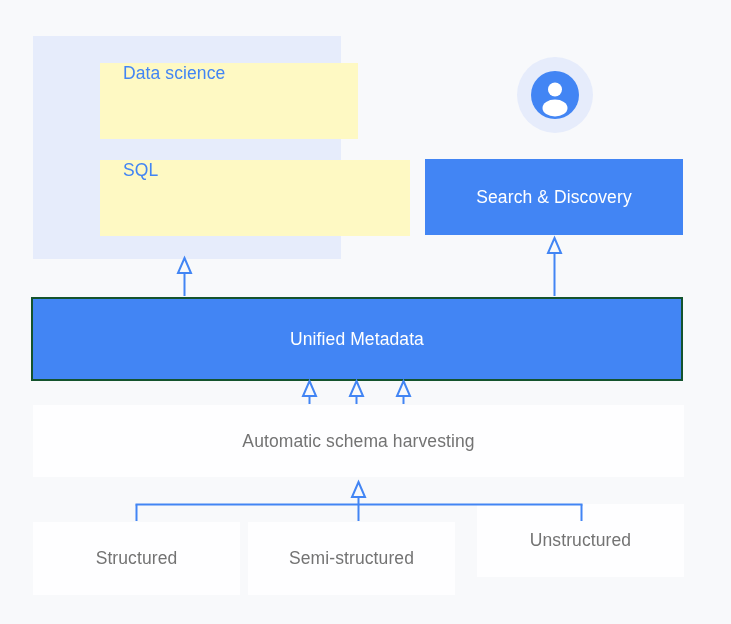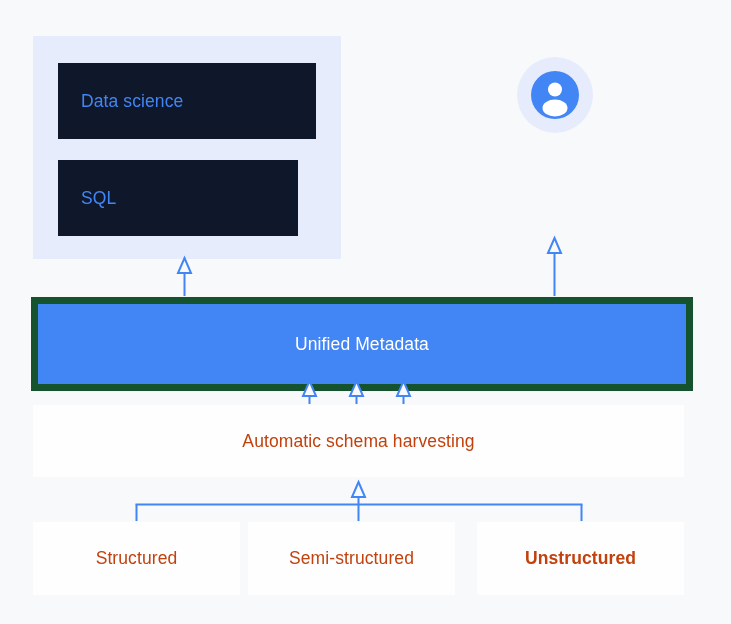--- a/index.html
+++ b/index.html
@@ -21,32 +21,32 @@
   .abs { position: absolute; }
 
   
   #consumer-panel {
     left: 33px; top: 36px;
     width: 308px; height: 223px;
     background: #e6ecfb;
   }
   .panel-card {
     position: absolute;
-    background: #0f172a;
+    background: #fef9c3;
     display: flex;
-    align-items: center;
+    margin-left: 42px;
   }
   .panel-card span {
     padding-left: 23px;
     font-size: 17.5px;
     color: #4285f4;
     letter-spacing: .1px;
   }
   #card-data-science { left: 58px; top: 63px; width: 258px; height: 76px; }
-  #card-sql          { left: 58px; top: 160px; width: 240px; height: 76px; }
+  #card-sql          { left: 58px; top: 160px; width: 310px; height: 76px; }
 
   
   #avatar {
     left: 517px; top: 57px;
     width: 76px; height: 76px;
     border-radius: 50%;
     background: #e6ecfb;
     display: flex; align-items: center; justify-content: center;
   }
 
@@ -58,37 +58,37 @@
   .blue-box span {
     color: #ffffff;
     font-size: 17.5px;
     letter-spacing: .1px;
   }
   #search-discovery { left: 425px; top: 159px; width: 258px; height: 76px; }
 
   #unified-metadata {
     left: 31px; top: 297px;
     width: 648px; height: 80px;
-    border: 7px solid #14532d;
+    border: 2px solid #14532d;
   }
 
   
   .white-box {
     background: #fefeff;
     display: flex; align-items: center; justify-content: center;
   }
   .white-box span {
-    color: #c2410c;
+    color: #737373;
     font-size: 17.5px;
     letter-spacing: .1px;
   }
   #harvesting { left: 33px; top: 405px; width: 651px; height: 72px; }
   #src-structured      { left: 33px;  top: 522px; width: 207px; height: 73px; text-align: right; }
   #src-semistructured  { left: 248px; top: 522px; width: 207px; height: 73px; }
-  #src-unstructured    { left: 477px; top: 522px; width: 207px; height: 73px; font-weight: bold; }
+  #src-unstructured    { left: 477px; top: 504px; width: 207px; height: 73px; }
 
   
   #connectors {
     left: 0; top: 0;
     width: 731px; height: 624px;
     pointer-events: none;
   }
 </style>
 </head>
 <body>
@@ -105,20 +105,23 @@
   </div>
 
   <div class="abs" id="avatar">
     <svg width="48" height="48" viewBox="0 0 48 48">
       <circle cx="24" cy="24" r="24" fill="#4285f4"></circle>
       <circle cx="24" cy="18.5" r="7" fill="#ffffff"></circle>
       <ellipse cx="24" cy="37" rx="12.5" ry="8.5" fill="#ffffff"></ellipse>
     </svg>
   </div>
 
+  <div class="abs blue-box" id="search-discovery">
+    <span>Search &amp; Discovery</span>
+  </div>
 
   <div class="abs blue-box" id="unified-metadata">
     <span>Unified Metadata</span>
   </div>
 
   <div class="abs white-box" id="harvesting">
     <span>Automatic schema harvesting</span>
   </div>
 
   <div class="abs white-box" id="src-structured">

